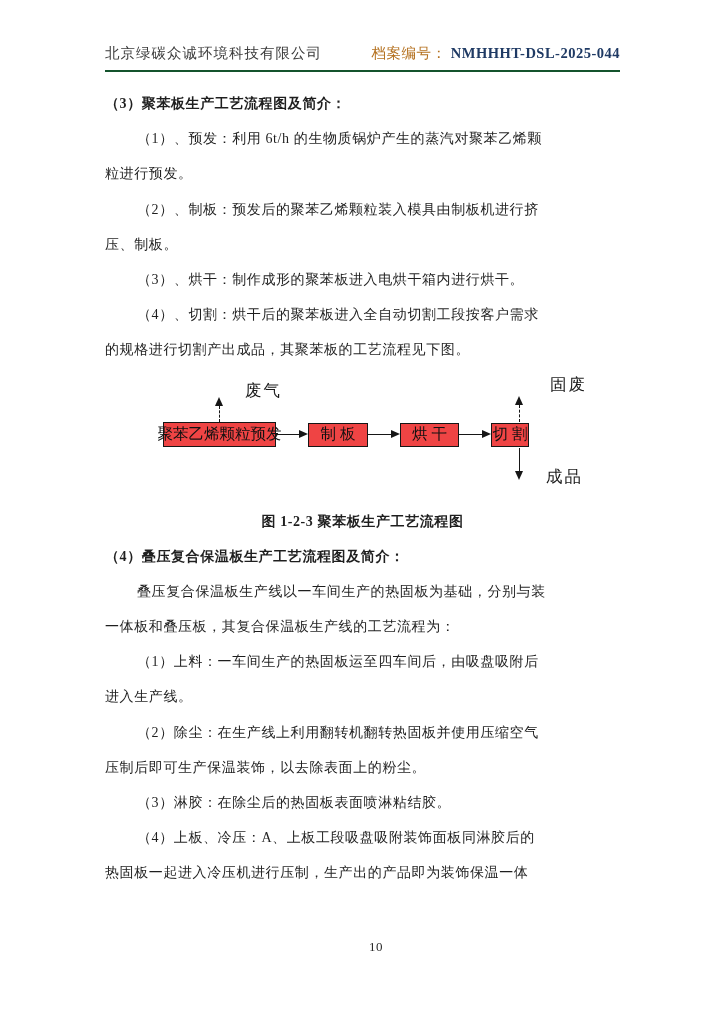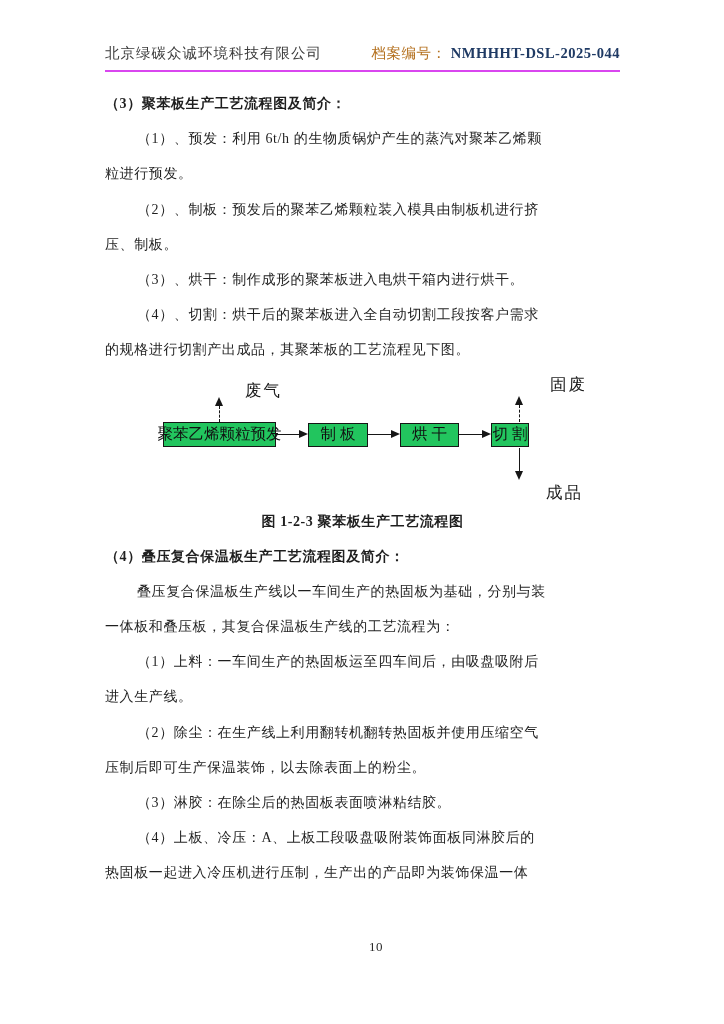--- a/index.html
+++ b/index.html
@@ -7,21 +7,21 @@
   .page {
     position:relative; width:724px; height:1024px; margin:0 auto;
     background:#ffffff; overflow:hidden;
     font-family:"Liberation Serif","DejaVu Serif",serif;
     color:#1f1f1f;
   }
   
   .doc-header {
     position:absolute; left:105px; top:44px; width:515px;
     display:flex; justify-content:space-between; align-items:flex-end;
-    padding-bottom:7px; border-bottom:2px solid #d946ef;
+    padding-bottom:7px; border-bottom:2px solid #14532d;
     font-size:14.5px; letter-spacing:1px;
   }
   .hdr-company { color:#3a3a3a; }
   .hdr-file { letter-spacing:0.5px; }
   .hdr-file-label { color:#b4701e; }
   .hdr-file-no { color:#1f3a64; font-weight:bold; }
   
   .doc-content { position:absolute; left:105px; top:86px; width:515px; }
   .tline {
     height:35.2px; line-height:35.2px; font-size:14px;
@@ -31,21 +31,21 @@
   .indent { padding-left:32px; }
   .caption { text-align:center; font-weight:bold; white-space:nowrap; }
   
   .diagram { position:relative; width:515px; height:130px; margin:6px 0 0 0; }
   .diagram .dlabel {
     position:absolute; font-size:16.5px; letter-spacing:2px; color:#1a1a1a;
     white-space:nowrap;
     margin-left:41px;
   }
   .dbox {
-    position:absolute; border:1.2px solid #161616; background:#22c55e;
+    position:absolute; border:1.2px solid #161616; background:#ef4444;
     display:flex; align-items:center; justify-content:center;
     font-size:15.5px; color:#111; white-space:nowrap;
   }
   .hline { position:absolute; height:0; border-top:1.5px solid #161616; }
   .vline { position:absolute; width:0; border-left:1.5px solid #161616; }
   .vdash { position:absolute; width:0; border-left:1.5px dashed #161616; }
   .head-right { position:absolute; width:0; height:0;
     border-left:9px solid #161616; border-top:4.5px solid transparent; border-bottom:4.5px solid transparent; }
   .head-up { position:absolute; width:0; height:0;
     border-bottom:9px solid #161616; border-left:4.5px solid transparent; border-right:4.5px solid transparent; }
@@ -98,21 +98,21 @@
       <span class="head-right" style="left:286px; top:56px;"></span>
       <span class="hline" style="left:354px; top:60px; width:24px;"></span>
       <span class="head-right" style="left:377px; top:56px;"></span>
 
       <span class="dlabel" style="left:404px; top:0px;">固废</span>
       <span class="head-up" style="left:410px; top:22px;"></span>
       <span class="vdash" style="left:414px; top:31px; height:17px;"></span>
 
       <span class="vline" style="left:414px; top:74px; height:24px;"></span>
       <span class="head-down" style="left:410px; top:97px;"></span>
-      <span class="dlabel" style="left:400px; top:108px;">成品</span>
+      <span class="dlabel" style="left:400px; top:92px;">成品</span>
     </div>
 
     <div class="tline caption">图 1-2-3 聚苯板生产工艺流程图</div>
 
     <div class="tline heading">（4）叠压复合保温板生产工艺流程图及简介：</div>
     <div class="tline indent">叠压复合保温板生产线以一车间生产的热固板为基础，分别与装</div>
     <div class="tline">一体板和叠压板，其复合保温板生产线的工艺流程为：</div>
     <div class="tline indent">（1）上料：一车间生产的热固板运至四车间后，由吸盘吸附后</div>
     <div class="tline">进入生产线。</div>
     <div class="tline indent">（2）除尘：在生产线上利用翻转机翻转热固板并使用压缩空气</div>

